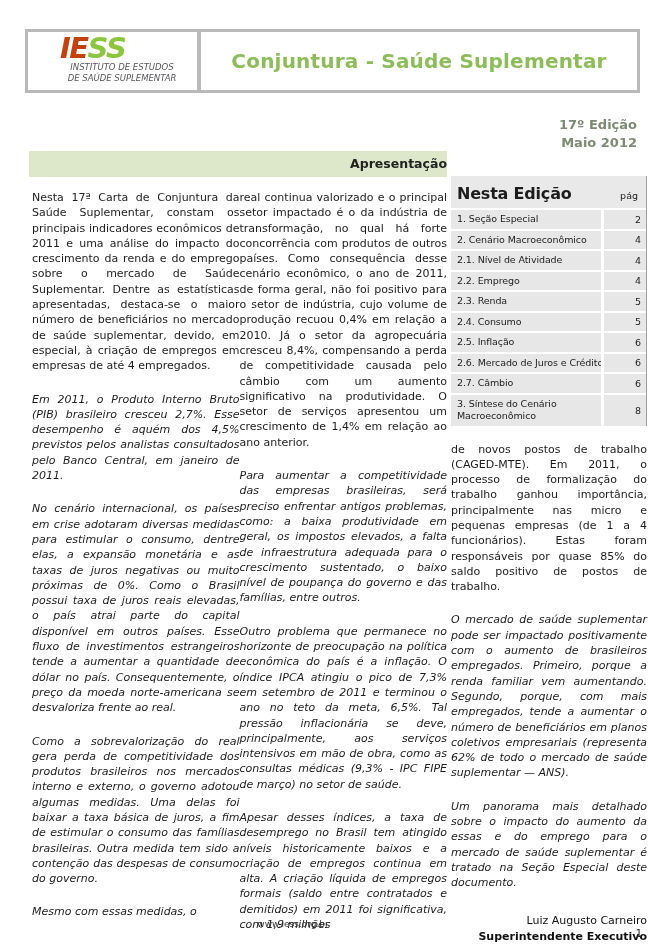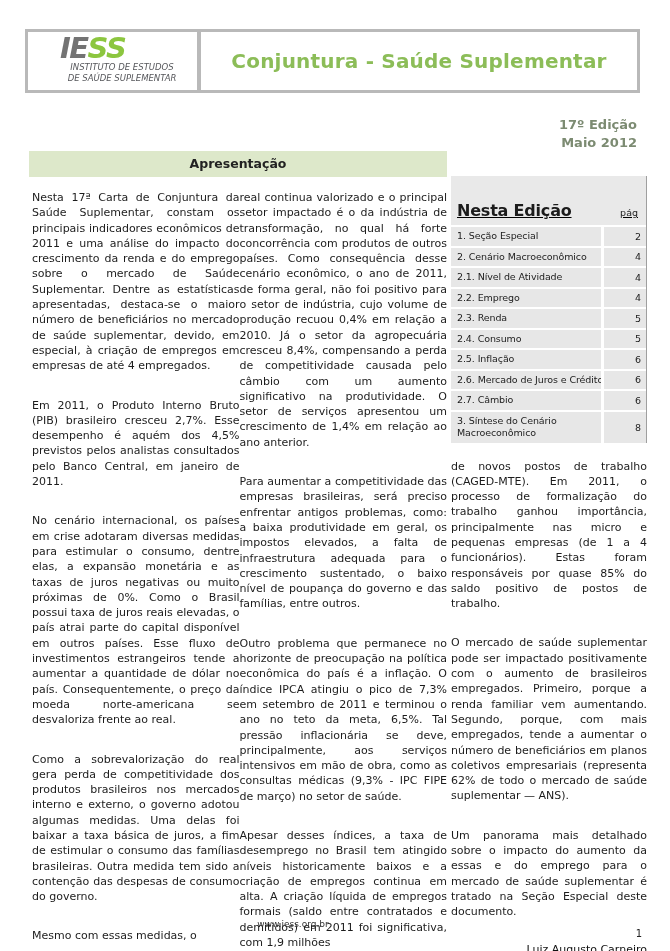--- a/index.html
+++ b/index.html
@@ -5,45 +5,45 @@
   * { margin:0; padding:0; box-sizing:border-box; }
   html,body { width:670px; background:#ffffff; font-family:"DejaVu Sans", sans-serif; }
   .page { position:relative; width:670px; height:951px; background:#ffffff; overflow:hidden; }
 
   
   .header-box { position:absolute; left:25px; top:29px; width:615px; height:64px;
                 border:3px solid #b9b9b9; display:flex; background:#fff; }
   .logo-cell { width:169px; padding-top:2px; }
   .logo-iess { font-size:29px; font-weight:bold; font-style:italic; letter-spacing:-1.5px;
                line-height:28px; margin-left:32px; }
-  .logo-iess .ie { color:#737373;text-align:right; }
+  .logo-iess .ie { color:#c2410c;text-align:right; }
   .logo-iess .ss { color:#8cc63f; }
   .logo-sub { font-size:8.5px; font-weight:normal; font-style:italic; color:#56575b;
               text-align:center; padding-right:7px; line-height:10.5px;padding-left:26px; }
   .header-divider { width:4px; background:#b9b9b9; }
   .title-cell { flex:1; display:flex; align-items:center; justify-content:center; }
   .newsletter-title { color:#8cbd58; font-size:20px; font-weight:bold; letter-spacing:0.2px; }
 
   .edition { position:absolute; top:116px; right:33px; text-align:right;
              color:#7c8b72; font-weight:bold; font-size:13px; line-height:18px; }
 
   
   .content { position:absolute; left:29px; top:151px; width:618px; display:flex; align-items:flex-start; }
   .left-area { width:418px; }
-  .presentation-bar { height:26px; background:#dde8ca; text-align:center; line-height:26px;
+  .presentation-bar { height:26px; background:#dde8ca; text-align:right; line-height:26px;
                       font-weight:bold; font-size:12.5px; color:#222222; }
   .two-cols { display:flex; margin-top:13px; padding-left:3px; }
   .col { flex:1; font-size:11px; line-height:15.3px; text-align:justify; color:#1c1c1c; }
-  .col p + p, .col3-text p + p { margin-top:24px; }
+  .col p + p, .col3-text p + p { margin-top:18px;font-style:italic; }
 
   
   .right-col { width:196px; margin-left:4px; padding-top:25px; }
   .toc { background:#e9e9e9; border-right:1px solid #9f9f9f; }
   .toc-header { display:flex; align-items:baseline; justify-content:space-between;
-                padding:25px 5px 5px 6px; border-bottom:2px solid #fff;text-decoration:underline; }
+                padding:8px 5px 5px 6px; border-bottom:2px solid #fff; }
   .toc-title { font-size:16px; font-weight:bold; color:#1c1c1c; letter-spacing:-0.2px; }
   .toc-page-header { font-size:9.5px; color:#1c1c1c; padding-right:3px; }
   .toc-row { display:flex; background:#e7e7e7; border-bottom:2px solid #fff; }
   .toc-row:last-child { border-bottom:none; }
   .toc-label { width:150px; padding:3px 3px 3px 6px; font-size:9.5px; line-height:12.5px;
                color:#1c1c1c; white-space:nowrap; overflow:hidden; display:flex; align-items:center;
                letter-spacing:-0.1px; }
   .toc-row.wrap .toc-label { white-space:normal; }
   .toc-page { flex:1; border-left:3px solid #fff; font-size:9.5px; color:#1c1c1c;
               display:flex; align-items:center; justify-content:flex-end; padding:3px 5px 3px 2px; }

